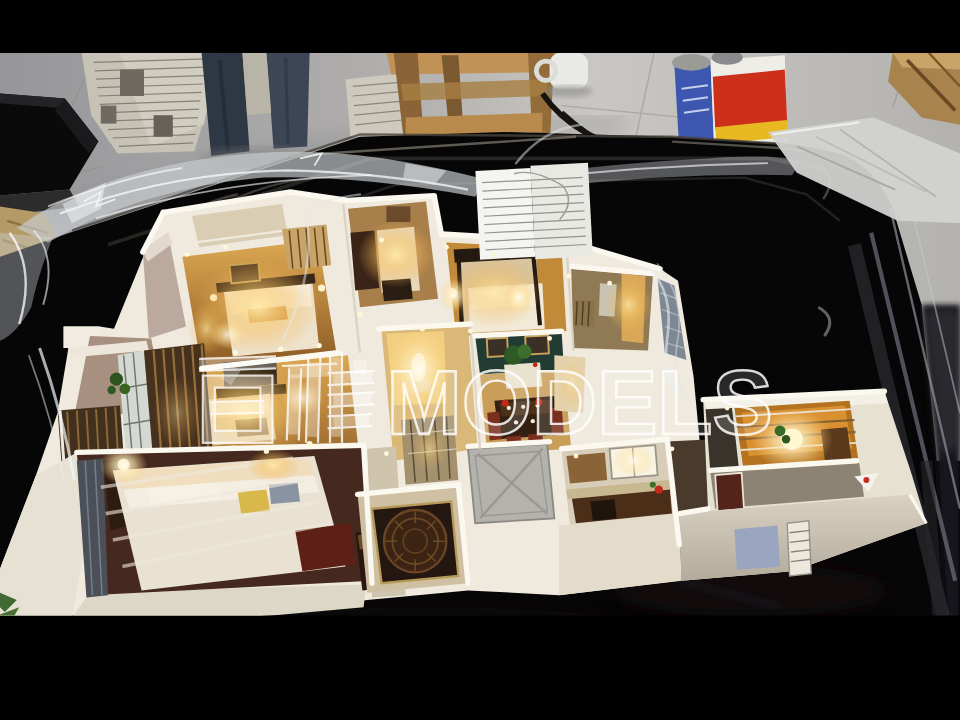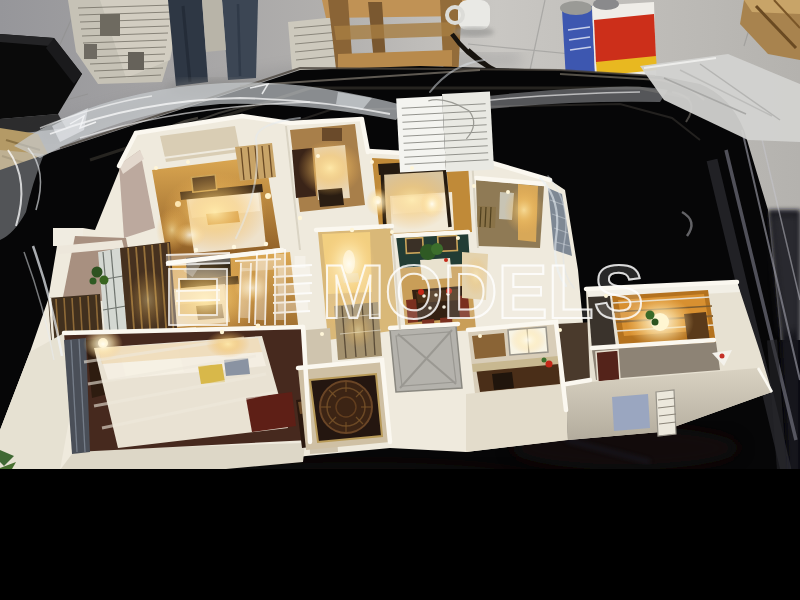--- a/index.html
+++ b/index.html
@@ -1,16 +1,16 @@
 <!DOCTYPE html>
 <html><head>
 <meta charset="utf-8">
 <style>
 html,body{margin:0;padding:0;background:#000;}
-#scene{width:800px;height:469px;position:relative;overflow:hidden;font-family:"Liberation Sans",sans-serif;}
+#scene{width:800px;height:469px;position:relative;overflow:hidden;font-family:"Liberation Sans",sans-serif;margin-top:44px;}
 </style>
 </head>
 <body>
 <div id="scene">
 <svg width="800" height="600" viewBox="0 0 800 600" xmlns="http://www.w3.org/2000/svg">
 <defs>
 <linearGradient id="floorg" x1="0" y1="0" x2="1" y2="0">
 <stop offset="0" stop-color="#96969a"></stop>
           <stop offset="0.42" stop-color="#b2b0ae"></stop>
           <stop offset="0.62" stop-color="#c9c7c3"></stop>

